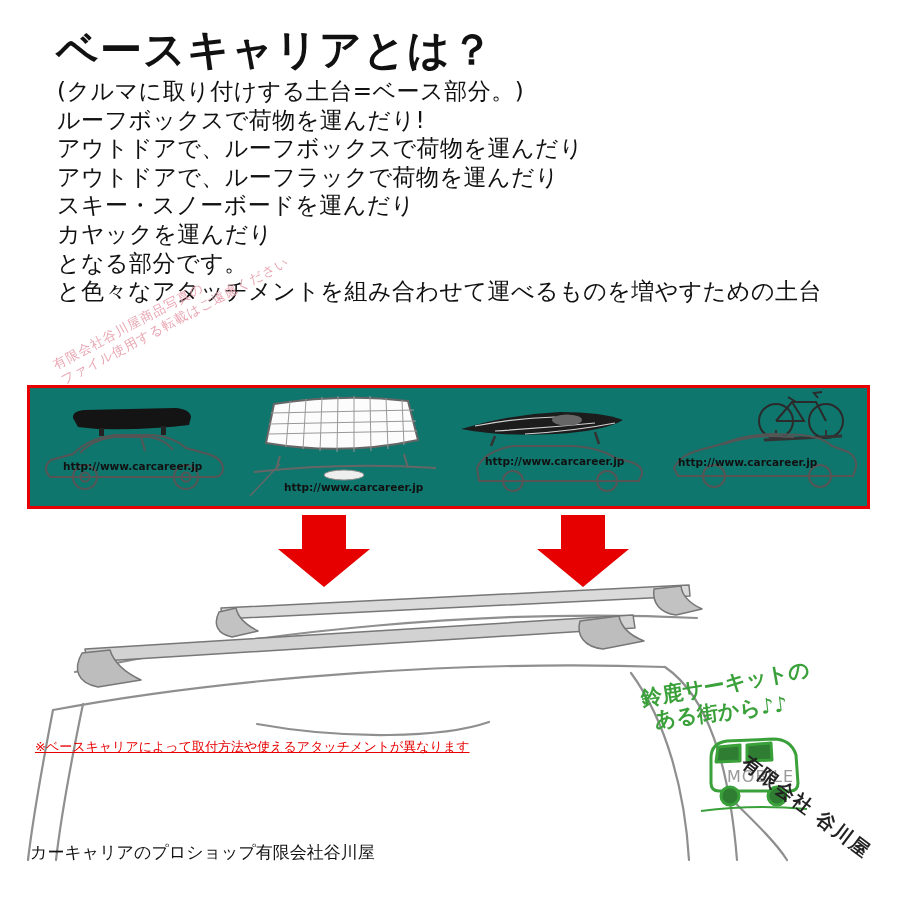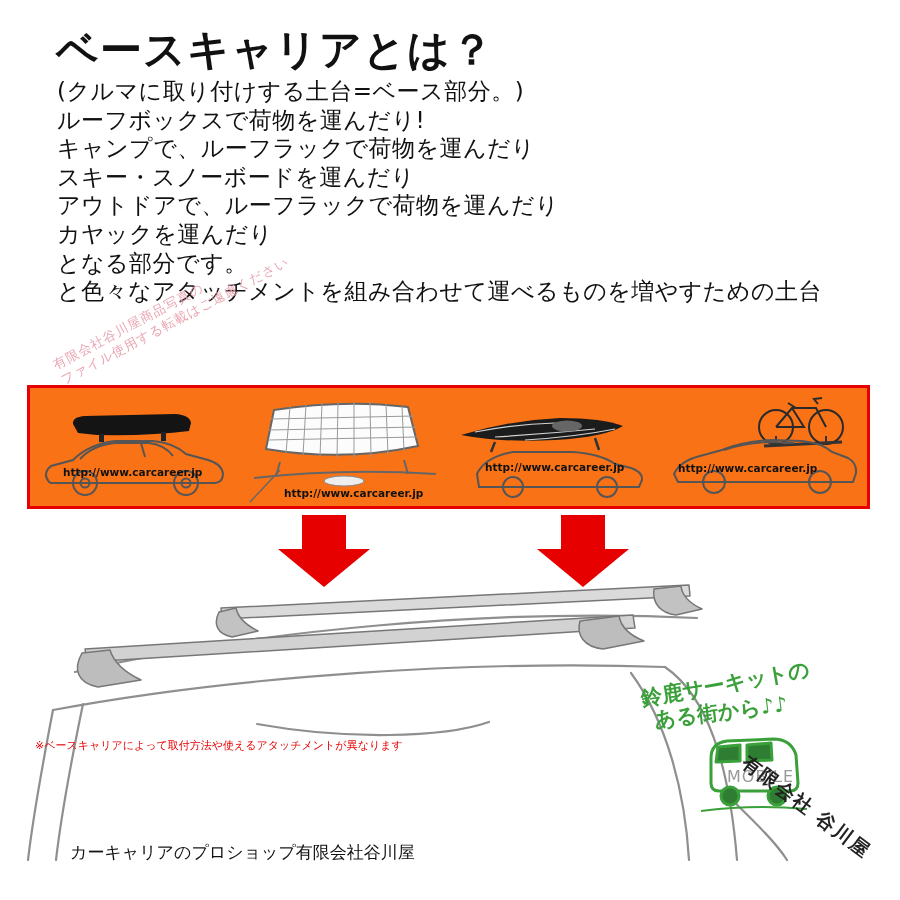--- a/index.html
+++ b/index.html
@@ -25,33 +25,33 @@
 
   .diag-wm {
     position:absolute; left:50px; top:358px;
     transform:rotate(-28deg); transform-origin:left top;
     font-size:13px; line-height:17px; color:#e9a6b2; white-space:nowrap;
     letter-spacing:1px;
   }
 
   .redbox {
     position:absolute; left:27px; top:385px; width:843px; height:124px;
-    border:3px solid #e60000; background:#f97316;
-    display:flex; align-items:flex-end; justify-content:space-around;
+    border:3px solid #e60000; background:#0f766e;
+    display:flex; align-items:flex-start; justify-content:space-around;
   }
 
   .arrow { position:absolute; }
   .arrow.a1 { left:278px; top:515px; }
   .arrow.a2 { left:537px; top:515px; }
 
   .main-draw { position:absolute; left:25px; top:572px; }
 
   .note {
     position:absolute; left:35px; top:738px;
-    font-size:11px; color:#e60000; white-space:nowrap;
+    font-size:13px; color:#e60000; white-space:nowrap;text-decoration:underline;
   }
 
   .green-line1 {
     position:absolute; left:640px; top:670px;
     font-size:21px; font-weight:bold; color:#3aa03a;
     transform:rotate(-10deg); white-space:nowrap;
   }
   .green-line2 {
     position:absolute; left:654px; top:698px;
     font-size:21px; font-weight:bold; color:#3aa03a;
@@ -64,36 +64,36 @@
   .van { position:absolute; left:697px; top:716px; }
   .stamp {
     position:absolute; left:752px; top:750px;
     font-size:19px; font-weight:bold; color:#222;
     transform:rotate(37deg); transform-origin:left top; white-space:nowrap;
     letter-spacing:2px;
   }
 
   .footer {
     position:absolute; left:30px; top:841px;
-    font-size:17px; white-space:nowrap;padding-left:40px;
+    font-size:17px; white-space:nowrap;
   }
 </style>
 </head>
 <body>
 
 <div class="canvas">
 
   <h1 class="title">ベースキャリアとは？</h1>
 
   <div class="intro">
     <p>(クルマに取り付けする土台=ベース部分。)</p>
     <p>ルーフボックスで荷物を運んだり!</p>
-    <p>キャンプで、ルーフラックで荷物を運んだり</p>
+    <p>アウトドアで、ルーフボックスで荷物を運んだり</p>
+    <p>アウトドアで、ルーフラックで荷物を運んだり</p>
     <p>スキー・スノーボードを運んだり</p>
-    <p>アウトドアで、ルーフラックで荷物を運んだり</p>
     <p>カヤックを運んだり</p>
     <p>となる部分です。</p>
     <p>と色々なアタッチメントを組み合わせて運べるものを増やすための土台</p>
   </div>
 
   <div class="diag-wm">
     <div>有限会社谷川屋商品写真の</div>
     <div>ファイル使用する転載はご遠慮ください</div>
   </div>
 

